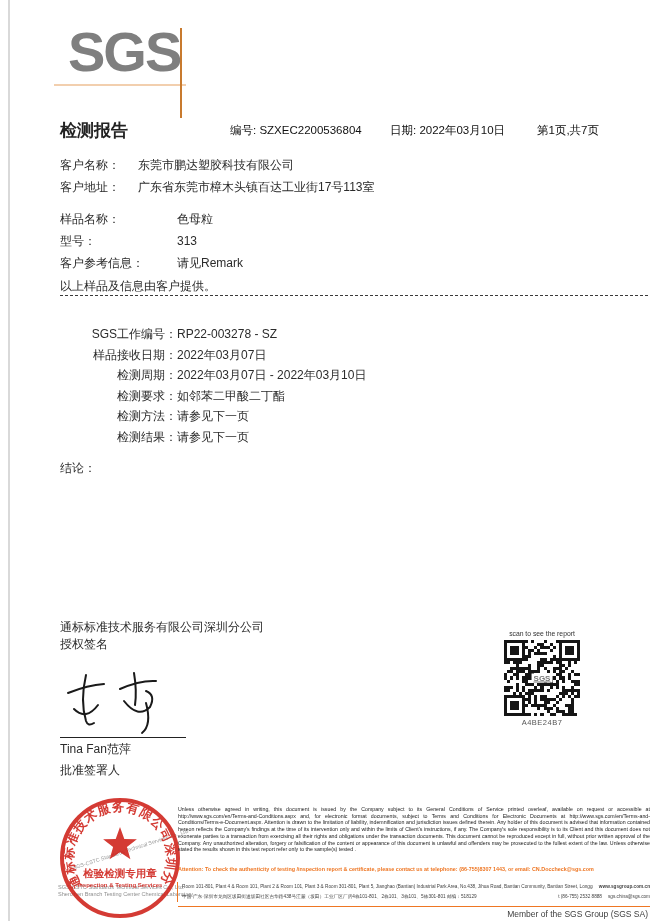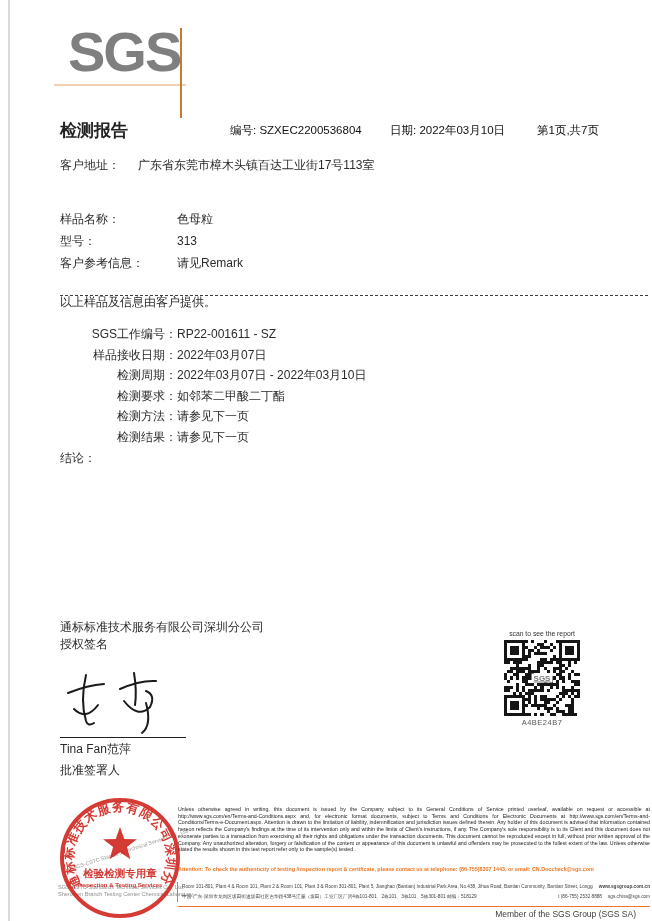--- a/index.html
+++ b/index.html
@@ -29,27 +29,27 @@
   .meta-page { left:477px; }
 
   
   .rows { position:absolute; left:60px; width:560px; font-size:12px; }
   .row { display:flex; line-height:22px; }
   .row .lbl { flex:0 0 auto; }
   .client-rows { top:154px; }
   .client-rows .lbl { width:78px; }
   .sample-rows { top:208px; }
   .sample-rows .lbl { width:117px; }
-  .sample-note { line-height:22px; margin-top:17px; }
+  .sample-note { line-height:22px; margin-top:1px; }
   .dash-sep { position:absolute; left:60px; top:295px; width:588px; border-top:1px dashed #3a3a3a; }
   .work-rows { top:324px;text-align:right; }
   .work-rows .row { line-height:20.5px; }
   .work-rows .lbl { width:117px; }
 
-  .conclusion { position:absolute; left:60px; top:449px; width:552px; font-size:12px; display:flex; }
+  .conclusion { position:absolute; left:60px; top:459px; width:552px; font-size:12px; display:flex; }
   .conclusion .lbl { width:117px; flex:0 0 auto; line-height:18px; }
   .conclusion .txt { flex:1; max-width:432px; line-height:17.6px; text-align:justify; }
 
   
   .sig-block { position:absolute; left:60px; top:619px; font-size:12px; }
   .sig-company { line-height:17px; }
   .sig-auth { line-height:17px; }
   .sig-draw { position:absolute; left:2px; top:48px; }
   .sig-line { position:absolute; left:0; top:118px; width:126px; border-top:1.5px solid #222; }
   .sig-name { position:absolute; left:0; top:122px; white-space:nowrap; }
@@ -89,21 +89,21 @@
   .addr-block {
     position:absolute; left:177px; top:882px; width:473px;
     border-left:1.5px solid #ee7623; padding-left:4px;
     font-size:4.7px; color:#3f3f3f;
   }
   .addr-line { display:flex; align-items:baseline; line-height:10px; white-space:nowrap; overflow:hidden; }
   .addr-main { flex:1; overflow:hidden; text-overflow:clip; }
   .addr-extra { margin-left:6px; font-weight:bold; color:#444; }
   .addr-extra2 { margin-left:6px; color:#444; }
   .orange-rule { position:absolute; left:178px; top:906px; width:472px; border-top:1.6px solid #ee7623; }
-  .member-line { position:absolute; right:16px; top:909px; font-size:8.5px; color:#3d3d3d; }
+  .member-line { position:absolute; right:4px; top:909px; font-size:8.5px; color:#3d3d3d; }
 </style>
 </head>
 <body>
 
 <div class="page">
   <div class="scan-edge"></div>
 
   <div class="logo-wrap">
     <div class="logo-hline"></div>
     <div class="logo-vline"></div>
@@ -112,20 +112,24 @@
 
   <div class="title-row">
     <span class="report-title">检测报告</span>
     <span class="meta meta-no">编号: SZXEC2200536804</span>
     <span class="meta meta-date">日期: 2022年03月10日</span>
     <span class="meta meta-page">第1页,共7页</span>
   </div>
 
   <div class="rows client-rows">
     <div class="row">
+      <span class="lbl">客户名称：</span>
+      <span class="val">东莞市鹏达塑胶科技有限公司</span>
+    </div>
+    <div class="row">
       <span class="lbl">客户地址：</span>
       <span class="val">广东省东莞市樟木头镇百达工业街17号113室</span>
     </div>
   </div>
 
   <div class="rows sample-rows">
     <div class="row">
       <span class="lbl">样品名称：</span>
       <span class="val">色母粒</span>
     </div>
@@ -138,21 +142,21 @@
       <span class="val">请见Remark</span>
     </div>
     <div class="sample-note">以上样品及信息由客户提供。</div>
   </div>
 
   <div class="dash-sep"></div>
 
   <div class="rows work-rows">
     <div class="row">
       <span class="lbl">SGS工作编号：</span>
-      <span class="val">RP22-001611 - SZ</span>
+      <span class="val">RP22-003278 - SZ</span>
     </div>
     <div class="row">
       <span class="lbl">样品接收日期：</span>
       <span class="val">2022年03月07日</span>
     </div>
     <div class="row">
       <span class="lbl">检测周期：</span>
       <span class="val">2022年03月07日 - 2022年03月10日</span>
     </div>
     <div class="row">

